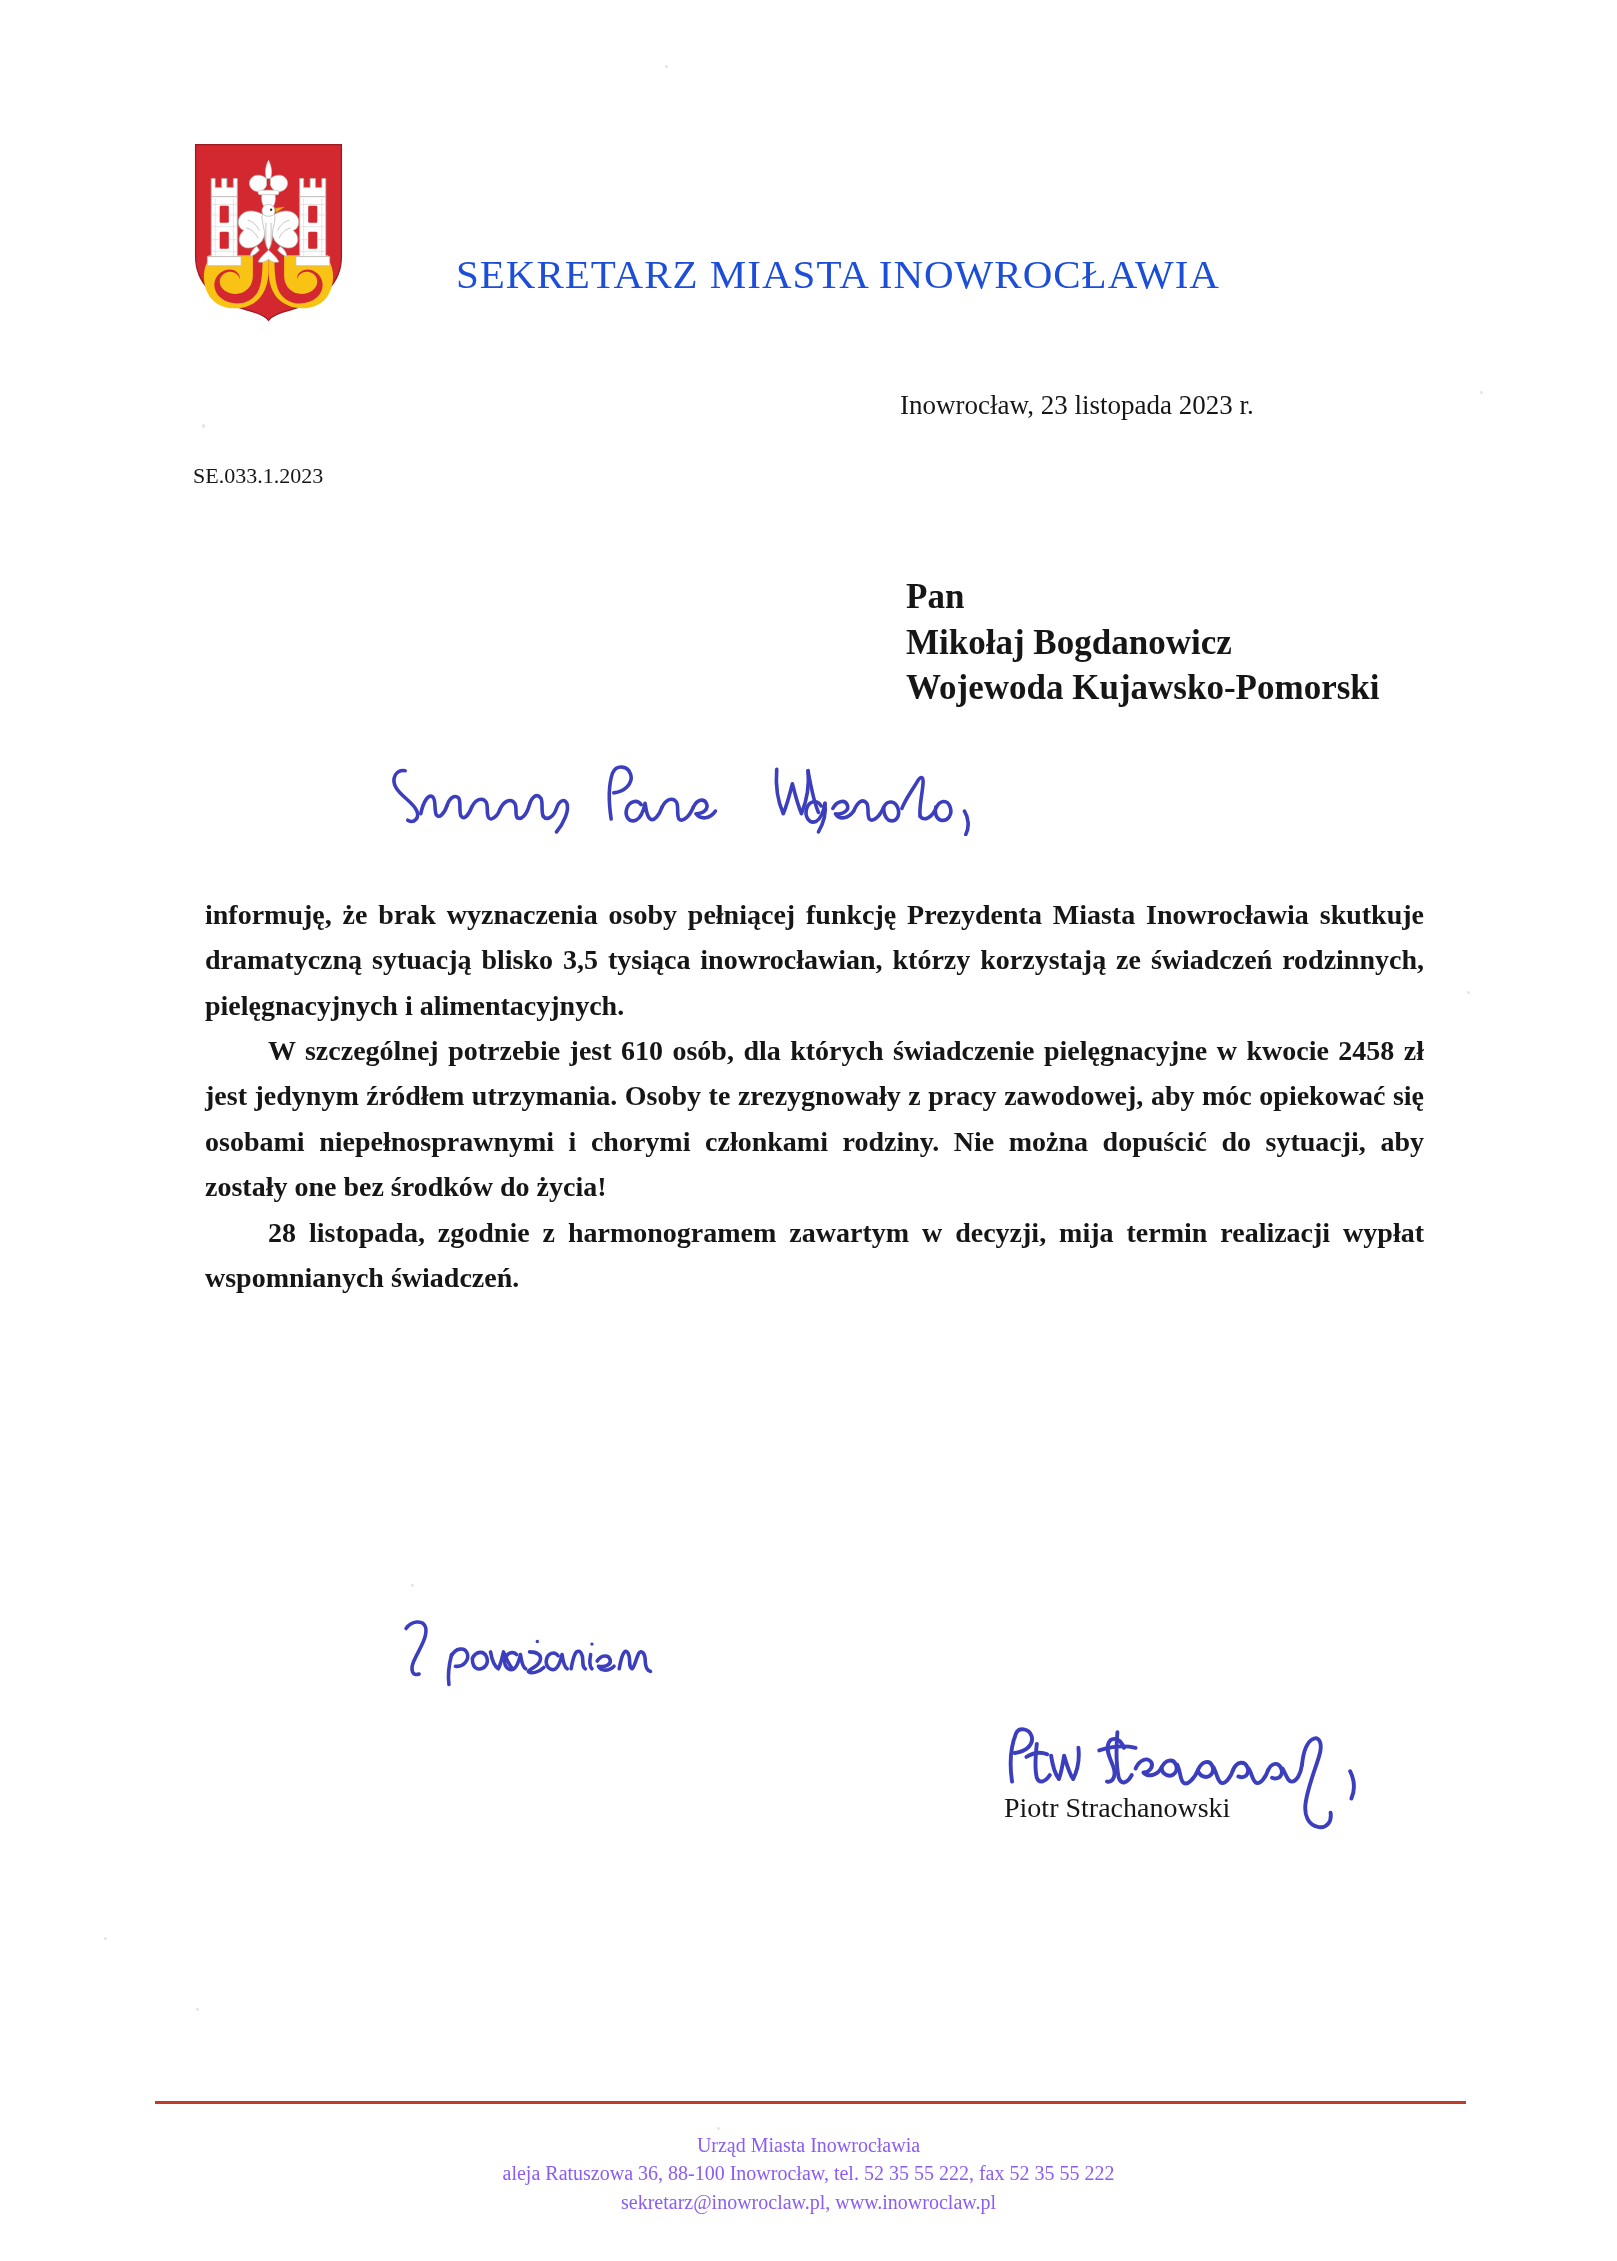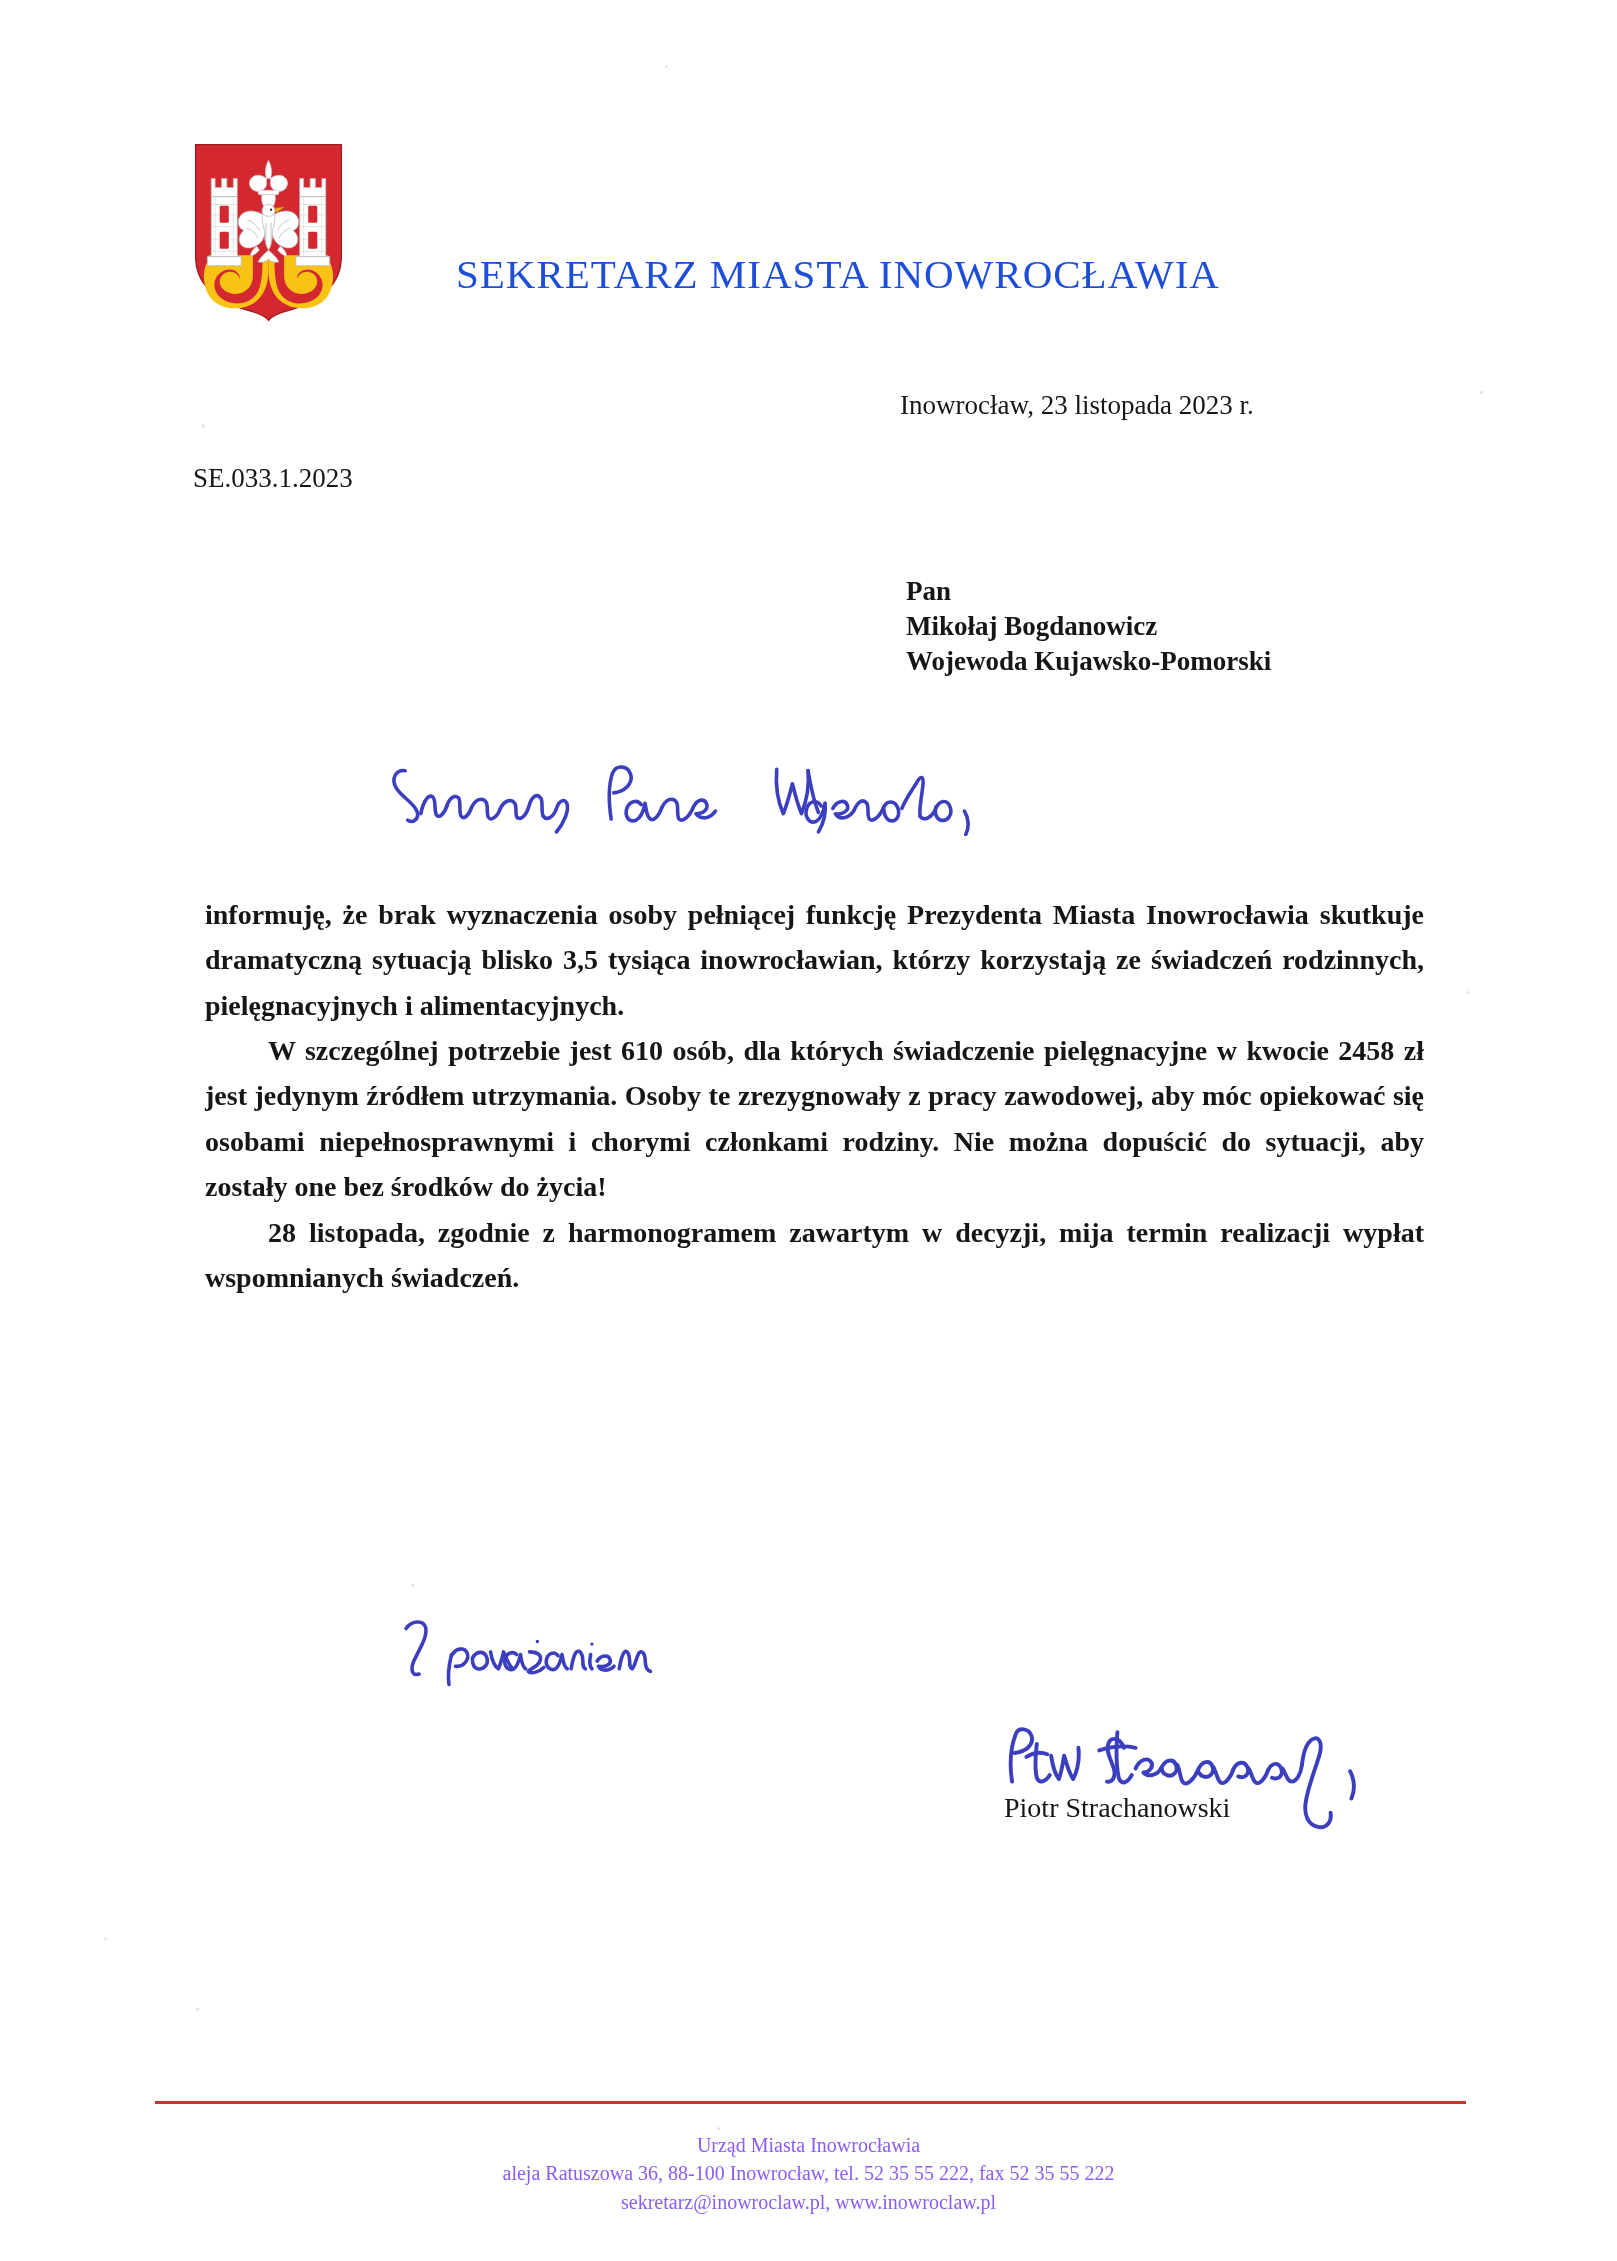--- a/index.html
+++ b/index.html
@@ -55,30 +55,30 @@
     left: 900px;
     top: 390px;
     font-size: 27px;
     white-space: nowrap;
   }
 
   .reference {
     position: absolute;
     left: 193px;
     top: 463px;
-    font-size: 27px;
+    font-size: 22px;
     white-space: nowrap;
   }
 
   
   .addressee {
     position: absolute;
     left: 906px;
     top: 574px;
-    font-size: 27px;
+    font-size: 35px;
     font-weight: bold;
     line-height: 1.30;
   }
   .addressee div { white-space: nowrap; }
 
   
   .hand {
     position: absolute;
     color: #3b3fbe;
   }

